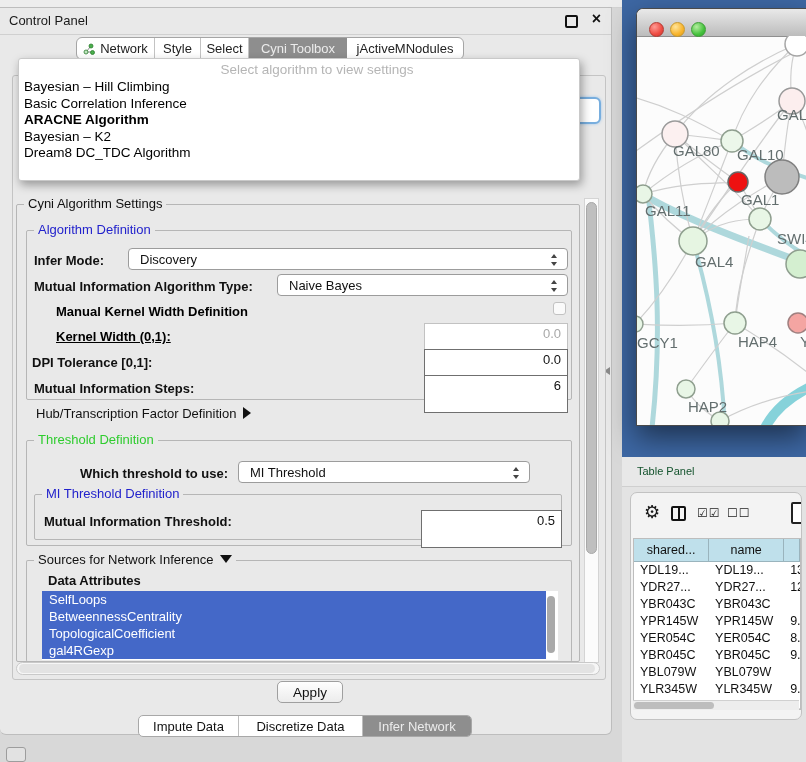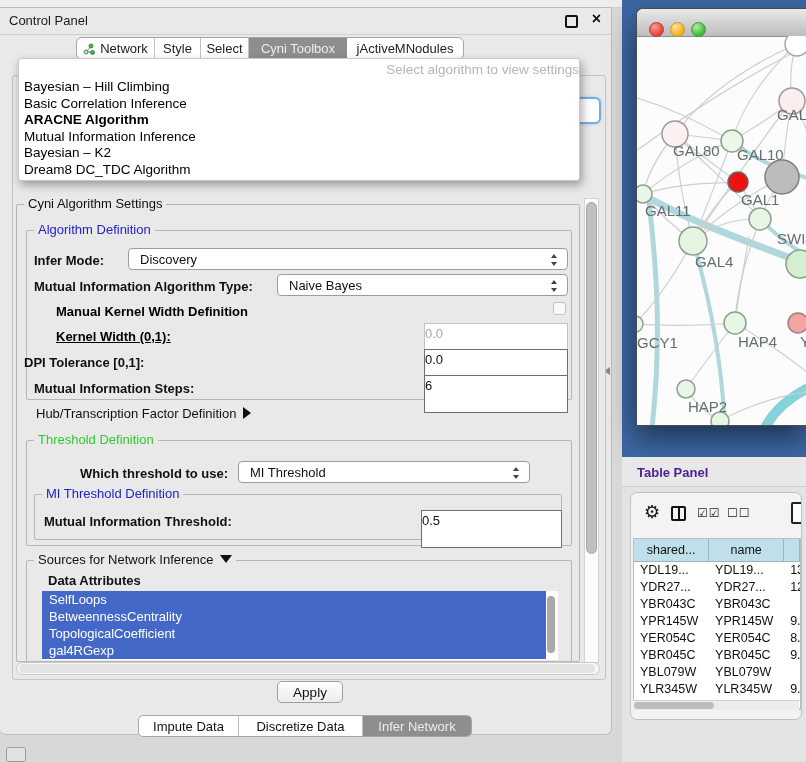--- a/index.html
+++ b/index.html
@@ -28,21 +28,21 @@
 
   
   .outer-panel{position:absolute;left:12px;top:67px;width:594px;height:605px;background:#e9e9e9;
     border:1px solid #c4c4c4;border-radius:3px;box-sizing:border-box;z-index:1;}
   .combo-fragment{position:absolute;left:560px;top:89px;width:41px;height:27px;background:#fff;
     border:2px solid #78aede;border-radius:6px;box-shadow:0 0 3px #9cc4ea;box-sizing:border-box;z-index:2;}
 
   
   .popup{position:absolute;left:18px;top:50px;width:562px;height:123px;background:#fff;
     border:1px solid #c9c9c9;border-radius:3px;box-shadow:2px 4px 10px rgba(0,0,0,0.35);z-index:10;box-sizing:border-box;}
-  .pp-prompt{display:block;text-align:right;font-size:13.5px;color:#b5b5b5;padding-top:3px;height:17px;margin-left:36px;}
+  .pp-prompt{display:block;text-align:center;font-size:13.5px;color:#b5b5b5;padding-top:3px;height:17px;margin-left:36px;}
   .pp-item{height:16.5px;line-height:16.5px;font-size:13.5px;color:#000;padding-left:5px;white-space:nowrap;}
   .pp-item.bold{font-weight:bold;}
 
   
   .group{position:absolute;border:1px solid #b6b6b6;border-radius:2px;box-sizing:border-box;z-index:3;padding-left:20px;}
   .legend{position:absolute;top:-9px;left:7px;background:#e9e9e9;padding:0 4px;font-size:13px;white-space:nowrap;}
   .legend.blue{color:#2222cc;}
   .legend.green{color:#2ecc2e;}
   .legend.black{color:#111;}
 
@@ -50,21 +50,21 @@
   .lbl.disabled{color:#000000;margin-left:22px;}
 
   .combo{position:absolute;background:#fff;border:1px solid #9c9c9c;border-radius:4px;height:22px;
     box-sizing:border-box;z-index:4;}
   .combo .combo-text{position:absolute;left:11px;top:3px;font-size:13px;color:#111;}
   .combo .arrs{position:absolute;right:9px;top:4px;width:7px;height:14px;}
   .arr-up{position:absolute;top:1px;left:0;width:0;height:0;border-left:3.5px solid transparent;border-right:3.5px solid transparent;border-bottom:4px solid #444;}
   .arr-dn{position:absolute;bottom:1px;left:0;width:0;height:0;border-left:3.5px solid transparent;border-right:3.5px solid transparent;border-top:4px solid #444;}
 
   .field{position:absolute;background:#fff;border:1px solid #6f6f6f;height:38px;box-sizing:border-box;z-index:4;
-    font-size:13px;color:#111;padding:2px 6px 0 0;}
+    font-size:13px;color:#111;text-align:right;padding:2px 6px 0 0;}
   .field.disabled{border:1px solid #c2c2c2;color:#a8a8a8;}
   .checkbox{position:absolute;width:13px;height:13px;border:1px solid #c2c2c2;background:#fafafa;border-radius:3px;box-sizing:border-box;z-index:4;}
 
   .tri-right{display:inline-block;width:0;height:0;border-top:6px solid transparent;border-bottom:6px solid transparent;border-left:8px solid #111;vertical-align:-1px;margin-left:7px;}
   .tri-down{display:inline-block;width:0;height:0;border-left:6px solid transparent;border-right:6px solid transparent;border-top:8px solid #111;vertical-align:1px;margin-left:6px;}
 
   
   .attr-list{position:absolute;left:42px;top:583px;width:516px;height:69px;background:#fff;z-index:4;overflow:hidden;}
   .attr-item{height:17px;line-height:17px;background:#4468c8;color:#fff;font-size:13px;padding-left:7px;width:504px;box-sizing:border-box;}
   .attr-scroll-thumb{position:absolute;right:3px;top:5px;width:8px;height:57px;background:#a9a9a9;border-radius:4px;z-index:5;}
@@ -94,21 +94,21 @@
   .net-titlebar{position:absolute;left:0;top:0;width:100%;height:27px;background:linear-gradient(#e9e9e9,#bcbcbc);border-bottom:1px solid #8f8f8f;}
   .light{position:absolute;top:13px;width:15px;height:15px;border-radius:50%;box-sizing:border-box;}
   .light.red{left:12px;background:radial-gradient(circle at 35% 30%,#ff9b94,#ee4b42 60%,#c93730);border:1px solid #b43a33;}
   .light.yellow{left:33px;background:radial-gradient(circle at 35% 30%,#ffe49a,#f8b42c 60%,#d99a1e);border:1px solid #c9992c;}
   .light.green{left:54px;background:radial-gradient(circle at 35% 30%,#b5eda0,#46c23e 60%,#2fa32e);border:1px solid #3d9e36;}
   .net-canvas{position:absolute;left:0;top:27px;}
 
   
   .tp-area{position:absolute;left:622px;top:457px;width:184px;height:305px;background:#e3e3e3;}
   .tp-titlebar{position:absolute;left:0;top:0;width:100%;height:29px;background:#e8e8e8;border-bottom:1px solid #cfcfcf;}
-  .tp-title{position:absolute;left:15px;top:8px;font-size:13px;color:#4c1d95;font-weight:bold;}
+  .tp-title{position:absolute;left:15px;top:8px;font-size:11px;color:#14532d;}
   .tp-card{position:absolute;left:8px;top:35px;width:172px;height:228px;background:#f3f3f3;border:1px solid #c2c2c2;border-radius:7px;box-sizing:border-box;overflow:hidden;}
   .gear-icon{position:absolute;left:13px;top:10px;font-size:18px;color:#1a1a1a;line-height:18px;}
   .cols-icon{position:absolute;left:40px;top:13px;width:15px;height:15px;border:2px solid #111;border-radius:2px;box-sizing:border-box;}
   .cols-icon::after{content:"";position:absolute;left:4.5px;top:0;width:2px;height:11px;background:#111;}
   .cbx-icon{position:absolute;top:13px;font-size:12px;color:#222;letter-spacing:1px;}
   .doc-icon{position:absolute;left:160px;top:9px;width:14px;height:18px;border:2px solid #222;border-radius:2px;background:#fff;}
   .tp-table{position:absolute;left:2px;top:45px;width:168px;height:172px;background:#fff;border:1px solid #bdbdbd;box-sizing:border-box;overflow:hidden;}
   .tp-header{display:flex;height:22px;background:#bfe0eb;border-bottom:1px solid #9ab4bd;}
   .th{font-size:12.5px;color:#111;text-align:center;line-height:22px;border-right:1px solid #9ab4bd;box-sizing:border-box;overflow:hidden;white-space:nowrap;}
   .tp-row{display:flex;height:17px;}
@@ -159,21 +159,20 @@
     </div>
 
     <div class="outer-panel"></div>
     <div class="combo-fragment"></div>
 
     <div class="popup">
       <span class="pp-prompt">Select algorithm to view settings</span>
       <div class="pp-item">Bayesian – Hill Climbing</div>
       <div class="pp-item">Basic Correlation Inference</div>
       <div class="pp-item bold">ARACNE Algorithm</div>
-      <div class="pp-item">Mutual Information Inference</div>
       <div class="pp-item">Bayesian – K2</div>
       <div class="pp-item">Dream8 DC_TDC Algorithm</div>
     </div>
 
     <div class="group" style="left:16px;top:196px;width:564px;height:458px;">
       <span class="legend black">Cyni Algorithm Settings</span>
     </div>
 
     <div class="group" style="left:26px;top:222px;width:546px;height:170px;">
       <span class="legend blue">Algorithm Definition</span>
@@ -196,21 +195,21 @@
           <span class="arr-dn"></span>
         </span>
     </div>
 
     <span class="lbl disabled" style="left:34px;top:296px;">Manual Kernel Width Definition</span>
     <div class="checkbox" style="left:553px;top:294px;"></div>
 
     <span class="lbl disabled" style="left:34px;top:321px;text-decoration:underline;">Kernel Width (0,1):</span>
     <div class="field disabled" style="left:424px;top:315px;width:144px;">0.0</div>
 
-    <span class="lbl" style="left:24px;top:347px;">DPI Tolerance [0,1]:</span>
+    <span class="lbl" style="left:32px;top:347px;">DPI Tolerance [0,1]:</span>
     <div class="field" style="left:424px;top:341px;width:144px;">0.0</div>
 
     <span class="lbl" style="left:34px;top:373px;">Mutual Information Steps:</span>
     <div class="field" style="left:424px;top:367px;width:144px;">6</div>
 
     <span class="lbl" style="left:36px;top:398px;font-weight:normal;z-index:4;">
       <span>Hub/Transcription Factor Definition</span><span class="tri-right"></span>
     </span>
 
     <div class="group" style="left:26px;top:432px;width:546px;height:106px;">

